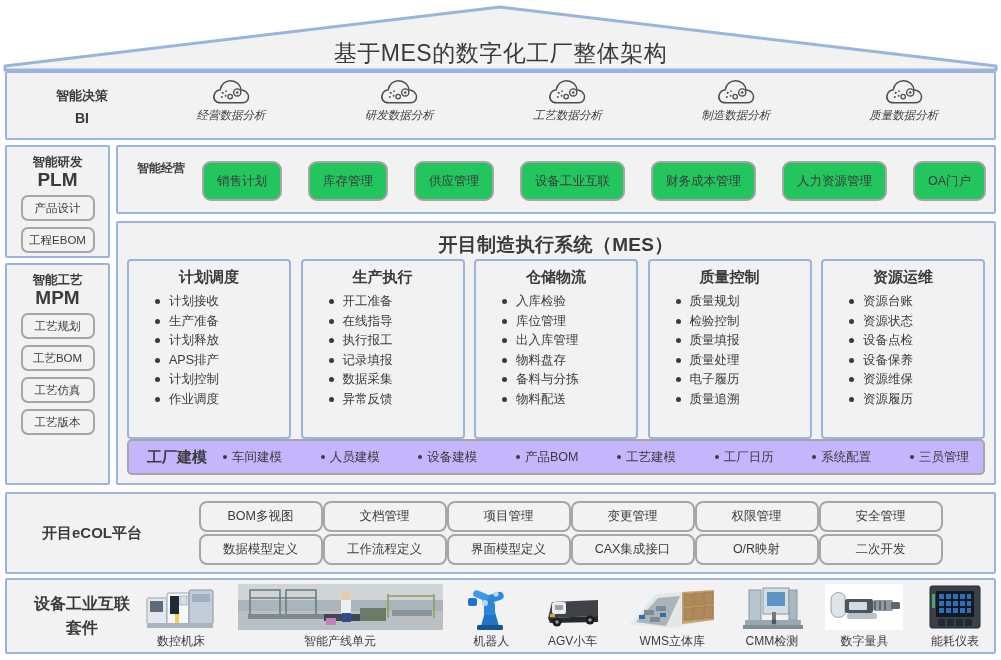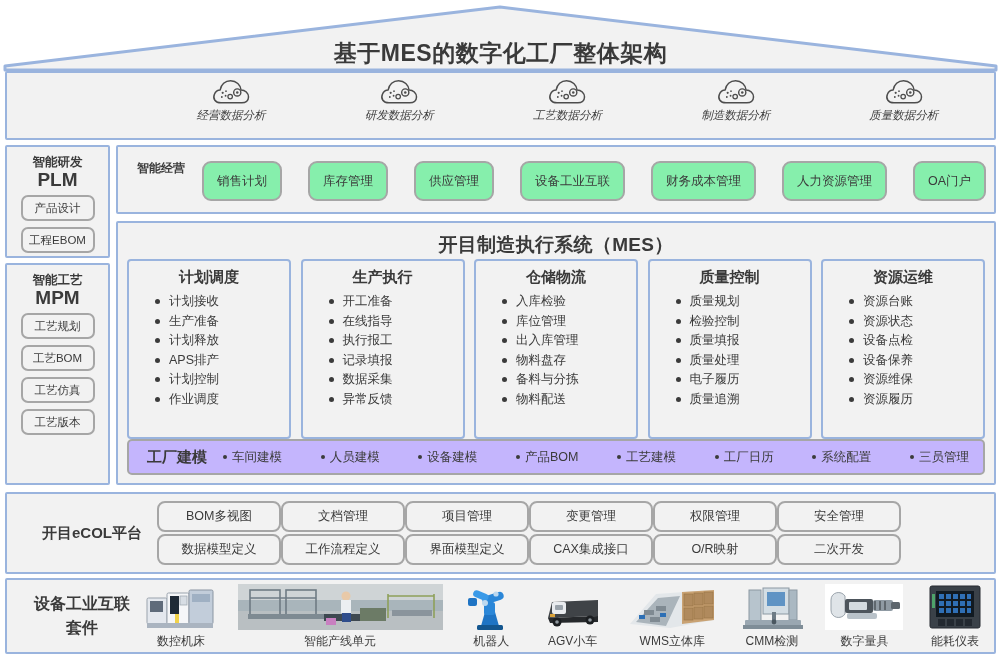--- a/index.html
+++ b/index.html
@@ -8,21 +8,21 @@
     font-family:"Liberation Sans","DejaVu Sans",sans-serif;
     color:#3b3b3b;
   }
   .page{position:relative;width:1001px;height:660px;}
 
   
   .roof{position:absolute;left:0;top:0;width:1001px;height:72px;}
   .roof svg{display:block;}
   .roof-title{
     position:absolute;left:0;top:38px;width:1001px;text-align:center;
-    font-size:23px;font-weight:bold;color:#3a3a3a;letter-spacing:.5px;
+    font-size:23px;font-weight:normal;color:#3a3a3a;letter-spacing:.5px;
   }
 
   
   .panel{
     position:absolute;background:#f2f2f2;border:2px solid #9ab4de;
     border-radius:2px;box-sizing:border-box;
   }
 
   
   #bi-row{left:5px;top:71px;width:991px;height:69px;}
@@ -58,21 +58,21 @@
   .erp-label{
     position:absolute;left:8px;top:11px;width:70px;text-align:center;
     font-size:12px;font-weight:bold;line-height:21px;color:#3b3b3b;
   }
   .erp-label .en{font-size:13px;margin-top:48px;}
   .erp-items{
     position:absolute;left:84px;top:12px;right:8px;height:44px;
     display:flex;align-items:center;justify-content:space-between;
   }
   .erp-chip{
-    height:40px;border:2px solid #a6a6a6;border-radius:9px;background:#86efac;
+    height:40px;border:2px solid #a6a6a6;border-radius:9px;background:#22c55e;
     display:flex;align-items:center;justify-content:center;padding:0 13px;
     font-size:12.5px;color:#3b3b3b;box-sizing:border-box;white-space:nowrap;
   }
 
   
   #mes-box{left:116px;top:221px;width:880px;height:264px;}
   .mes-title{
     text-align:center;font-size:19px;font-weight:bold;color:#3a3a3a;
     padding-top:9px;letter-spacing:.3px;
   }
@@ -123,21 +123,21 @@
   #ecol-box{left:5px;top:492px;width:991px;height:82px;}
   .ecol-label{
     position:absolute;left:10px;top:0;width:150px;height:100%;
     display:flex;align-items:center;justify-content:center;
     font-size:15px;font-weight:bold;color:#3a3a3a;
   }
   .ecol-grid{
     position:absolute;left:150px;top:7px;right:10px;bottom:7px;
     display:flex;flex-direction:column;justify-content:space-between;
   }
-  .ecol-row{display:flex;justify-content:flex-start;height:31px;}
+  .ecol-row{display:flex;justify-content:center;height:31px;}
   .ecol-chip{
     width:124px;height:31px;border:2px solid #a6a6a6;border-radius:8px;
     background:#f2f2f2;display:flex;align-items:center;justify-content:center;
     font-size:12.5px;color:#3b3b3b;box-sizing:border-box;white-space:nowrap;
   }
 
   
   #dev-box{left:5px;top:578px;width:991px;height:76px;}
   .dev-label{
     position:absolute;left:12px;top:0;width:126px;height:100%;
@@ -158,20 +158,24 @@
 <div class="page">
 
   <div class="roof">
     <svg width="1001" height="72" viewBox="0 0 1001 72">
       <polygon points="500,7 996,66 996,70 5,70 5,66" fill="#f2f2f2" stroke="#9ab4de" stroke-width="3" stroke-linejoin="round"></polygon>
     </svg>
     <div class="roof-title">基于MES的数字化工厂整体架构</div>
   </div>
 
   <div class="panel" id="bi-row">
+    <div class="bi-label">
+      <div>智能决策</div>
+      <div class="en">BI</div>
+    </div>
     <div class="bi-items">
 
       <div class="bi-item">
         <svg class="cloud-ico" viewBox="0 0 48 36">
           <path d="M12 31 C5 31 2 26 4 21 C5.5 17 9 15.5 11 15.5 C12 9 17 4.5 23.5 4.5 C30.5 4.5 35.5 9.5 36 15.5 C41 15.5 45 19.5 45 24 C45 28.5 41.5 31 37 31 Z" fill="none" stroke="#4d4d4d" stroke-width="1.8" stroke-linejoin="round"></path>
           <circle cx="31.5" cy="18.5" r="4.3" fill="none" stroke="#4d4d4d" stroke-width="1.7"></circle>
           <circle cx="31.5" cy="18.5" r="1.5" fill="#4d4d4d"></circle>
           <circle cx="23" cy="23.5" r="2.7" fill="none" stroke="#4d4d4d" stroke-width="1.5"></circle>
           <circle cx="14" cy="19" r="1.3" fill="#4d4d4d"></circle>
           <circle cx="17.5" cy="22.5" r="1.1" fill="#4d4d4d"></circle>

